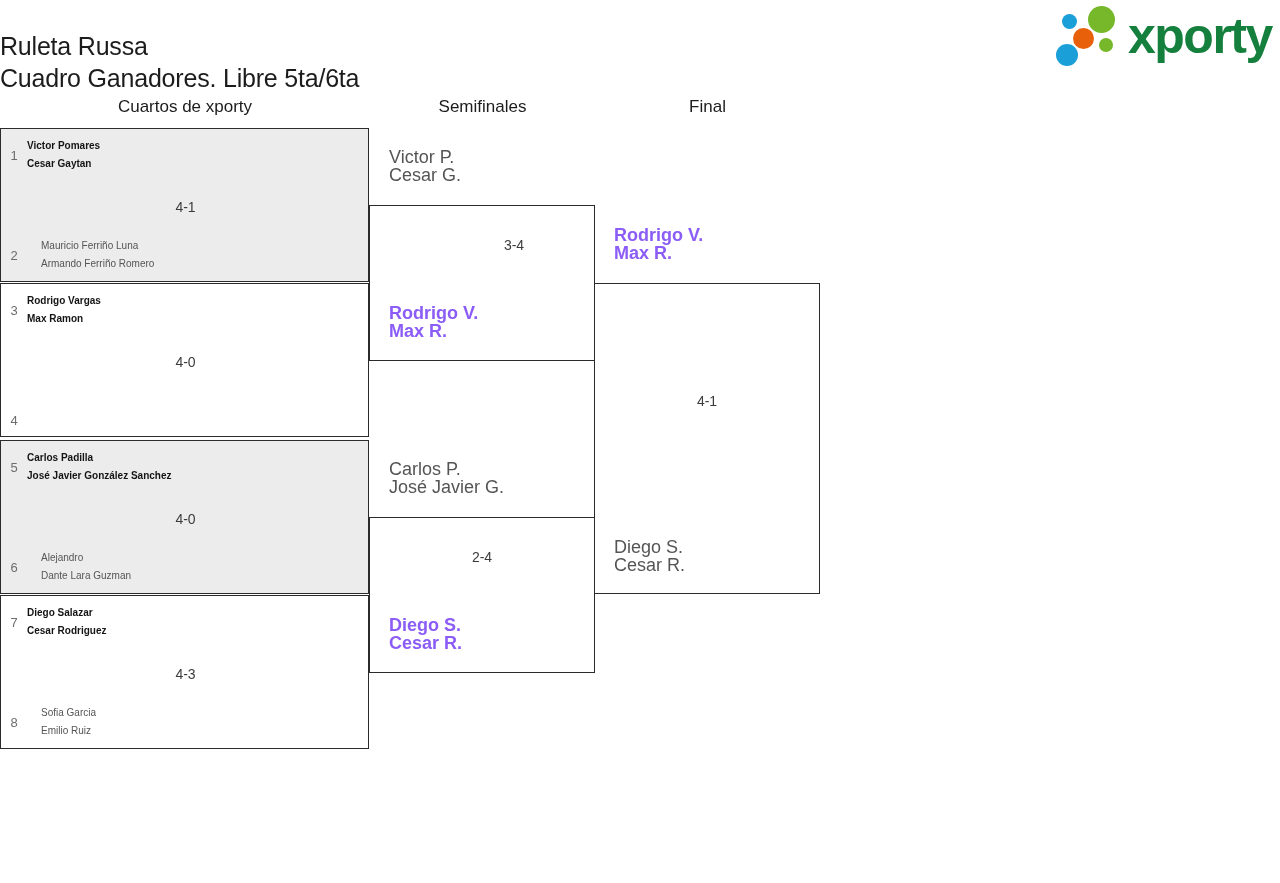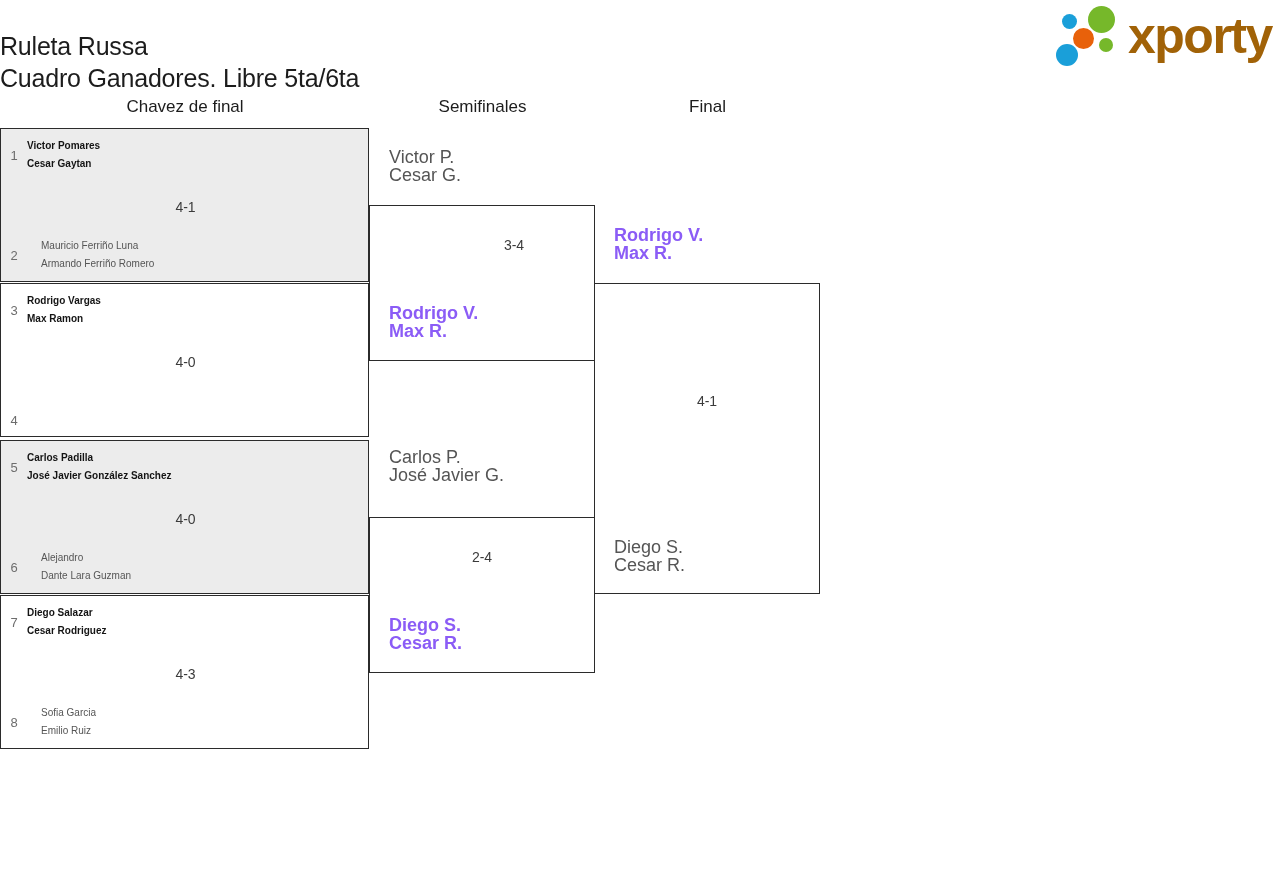--- a/index.html
+++ b/index.html
@@ -41,21 +41,21 @@
     width: 226px; height: 64px;
   }
   #logo-dots { position: absolute; left: 8px; top: 2px; width: 74px; height: 62px; }
   .dot { position: absolute; border-radius: 50%; }
   #logo-word {
     position: absolute;
     left: 80px; top: 3px;
     font-size: 50px;
     line-height: 58px;
     font-weight: 700;
-    color: #a16207;
+    color: #15803d;
     letter-spacing: -1.5px;
   }
 
   
   .round-header {
     position: absolute;
     font-size: 17px;
     line-height: 22px;
     color: #1c1c1c;
     text-align: center;
@@ -159,21 +159,21 @@
     white-space: nowrap;
     margin-left: 12px;
   }
   .slot.winner { font-weight: 700; color: #8b5cf6; }
   .slot.loser  { font-weight: 400; color: #555555; }
   .slot .name-line { display: block; }
 
   
   #sf1-top    { left: 377px; top: 20px; }
   #sf1-bottom { left: 377px; top: 176px; }
-  #sf2-top    { left: 377px; top: 320px; }
+  #sf2-top    { left: 377px; top: 332px; }
   #sf2-bottom { left: 377px; top: 488px; }
 
   .sf-score {
     position: absolute;
     left: 369px;
     width: 226px;
     text-align: center;
     font-size: 14px;
     line-height: 18px;
     color: #3b3b3b;
@@ -211,21 +211,21 @@
       <span class="dot" style="left:32px; top:0px;  width:27px; height:27px; background:#76b82a;"></span>
       <span class="dot" style="left:17px; top:22px; width:21px; height:21px; background:#e8610a;"></span>
       <span class="dot" style="left:43px; top:32px; width:14px; height:14px; background:#76b82a;"></span>
       <span class="dot" style="left:0px;  top:38px; width:22px; height:22px; background:#1a9fd9;"></span>
     </div>
     <div id="logo-word">xporty</div>
   </div>
 
 </div>
 
-<div class="round-header" id="round-header-qf">Chavez de final</div>
+<div class="round-header" id="round-header-qf">Cuartos de xporty</div>
 <div class="round-header" id="round-header-sf">Semifinales</div>
 <div class="round-header" id="round-header-f">Final</div>
 
 <div id="bracket">
 
   <div class="qf-match shaded" id="qf-1">
     <div class="team top winner">
       <span class="seed">1</span>
       <span class="names">
         <span class="name-line">Victor Pomares</span>

